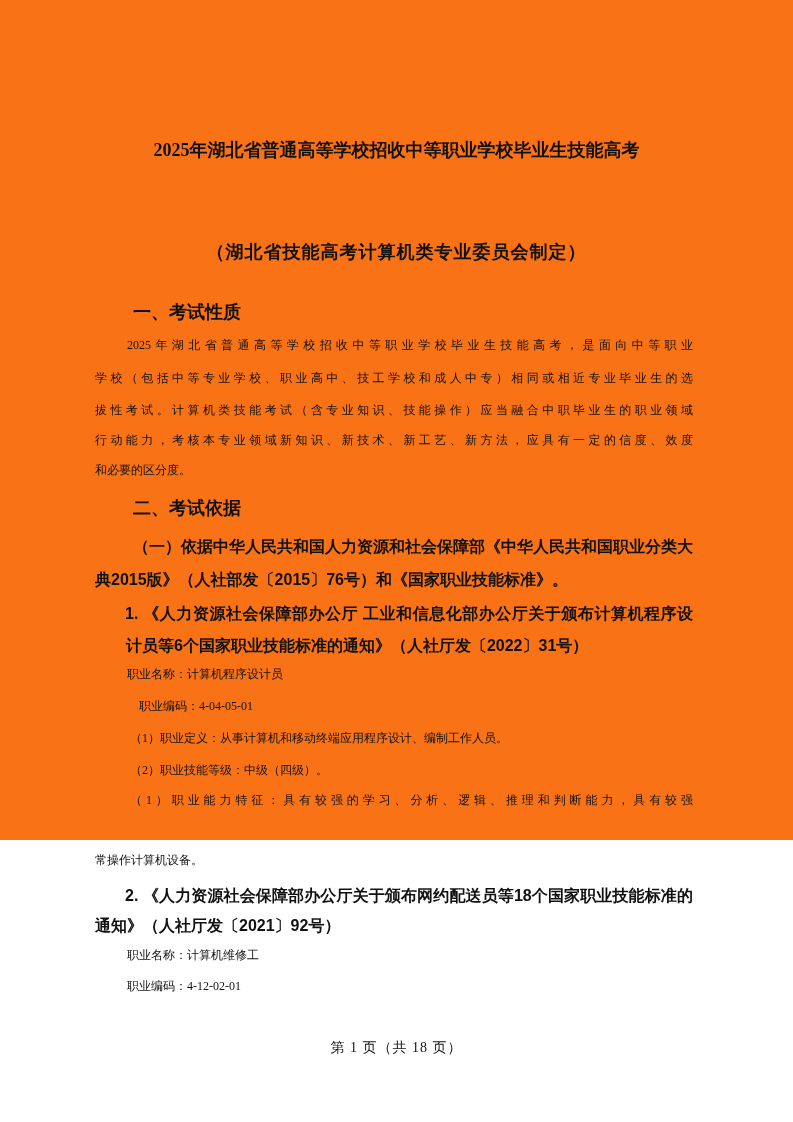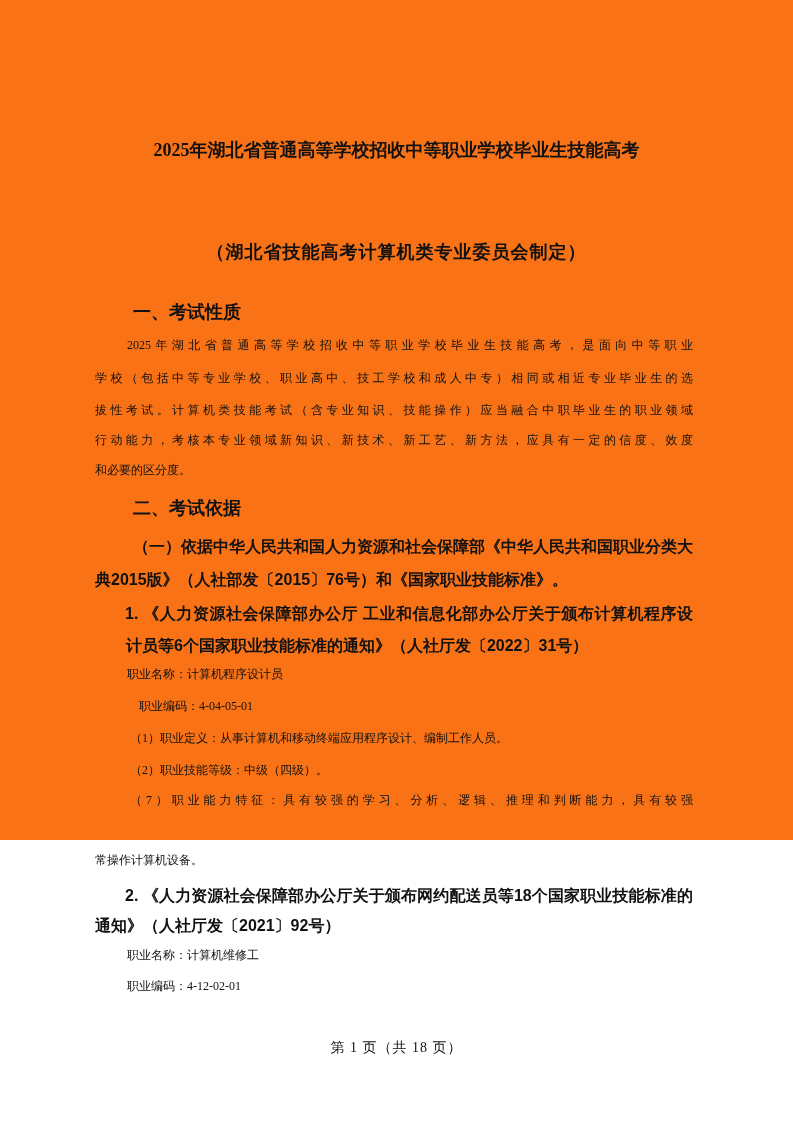--- a/index.html
+++ b/index.html
@@ -40,21 +40,21 @@
   <div class="ln h" style="top:499px;">二、考试依据</div>
   <div class="ln pb firstb" style="top:539px;">（一）依据中华人民共和国人力资源和社会保障部《中华人民共和国职业分类大</div>
   <div class="ln pb" style="top:572px; left:95px;">典2015版》（人社部发〔2015〕76号）和《国家职业技能标准》。</div>
 
   <div class="ln pb firstn" style="top:606px;">1. 《人力资源社会保障部办公厅 工业和信息化部办公厅关于颁布计算机程序设</div>
   <div class="ln pb" style="top:638px; left:95px;margin-left:31px;">计员等6个国家职业技能标准的通知》（人社厅发〔2022〕31号）</div>
   <div class="ln p ind2" style="top:668px;">职业名称：计算机程序设计员</div>
   <div class="ln p ind2" style="top:700px;margin-left:12px;">职业编码：4-04-05-01</div>
   <div class="ln p ind3" style="top:732px;">（1）职业定义：从事计算机和移动终端应用程序设计、编制工作人员。</div>
   <div class="ln p ind3" style="top:764px;">（2）职业技能等级：中级（四级）。</div>
-  <div class="ln p" style="top:794px; left:130px; width:563px; text-align:justify; text-align-last:justify; white-space:normal;">（7）职业能力特征：具有较强的学习、分析、逻辑、推理和判断能力，具有较强</div>
+  <div class="ln p" style="top:794px; left:130px; width:563px; text-align:justify; text-align-last:justify; white-space:normal;">（1）职业能力特征：具有较强的学习、分析、逻辑、推理和判断能力，具有较强</div>
   <div class="ln p" style="top:854px; left:95px;">常操作计算机设备。</div>
 
   <div class="ln pb firstn" style="top:888px;">2. 《人力资源社会保障部办公厅关于颁布网约配送员等18个国家职业技能标准的</div>
   <div class="ln pb" style="top:918px; left:95px;">通知》（人社厅发〔2021〕92号）</div>
   <div class="ln p ind2" style="top:949px;">职业名称：计算机维修工</div>
   <div class="ln p ind2" style="top:980px;">职业编码：4-12-02-01</div>
 
   <div class="ln footer">第 1 页（共 18 页）</div>
 </div>
 

